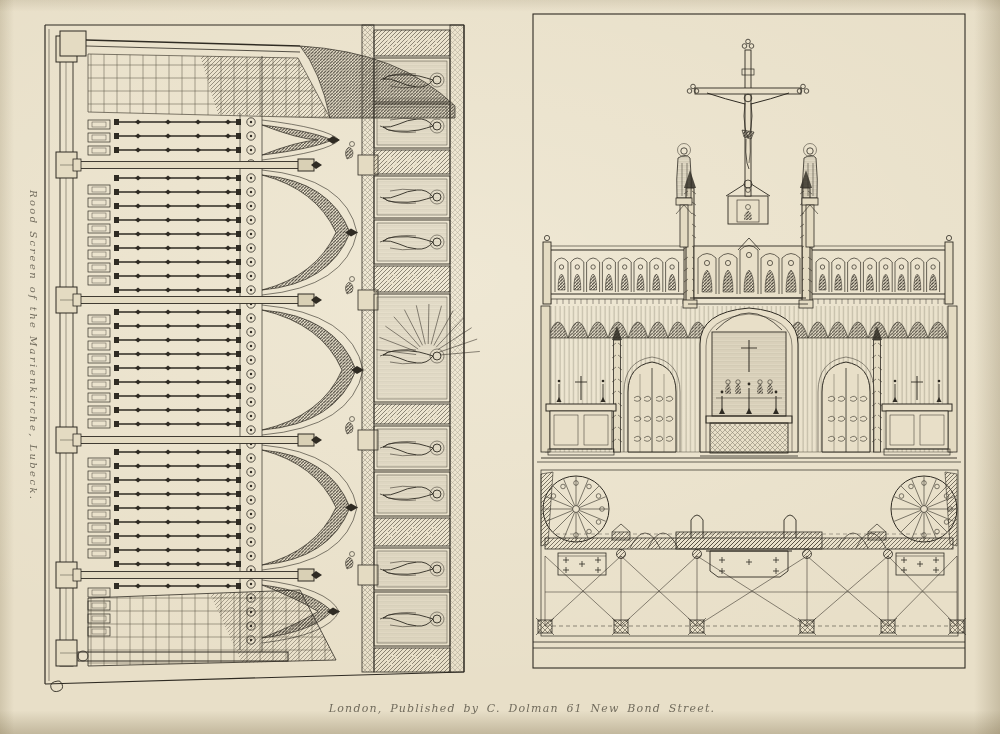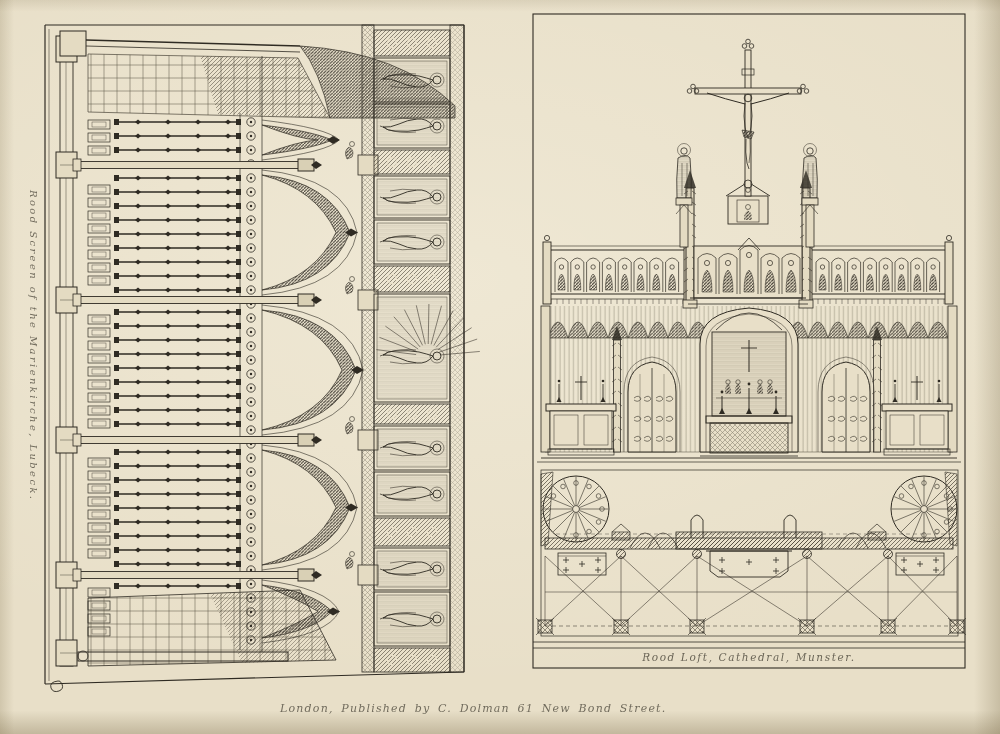--- a/index.html
+++ b/index.html
@@ -18,21 +18,21 @@
   .caption{position:absolute;font-style:italic;color:#5c574a;user-select:none;}
   .caption-left{
     left:39px;top:190px;transform:rotate(90deg);transform-origin:0 0;
     font-size:10px;letter-spacing:2.4px;white-space:nowrap;opacity:.85;
   }
   .caption-right{
     left:533px;top:651px;width:432px;text-align:center;
     font-size:10.5px;letter-spacing:1.6px;opacity:.9;
   }
   .imprint{
-    left:280px;top:702px;width:460px;text-align:left;
+    left:292px;top:702px;width:460px;text-align:center;
     font-size:11px;letter-spacing:1.2px;word-spacing:3px;opacity:.85;
   }
 </style>
 </head>
 <body>
 
 <div class="page">
 
   <svg id="plate-svg" width="1000" height="734" viewBox="0 0 1000 734">
     <defs>
@@ -1171,15 +1171,14 @@
           <rect x="950" y="620" width="14" height="13" fill="url(#pCross)" stroke="#2f2b23" stroke-width="0.8"></rect>
           <line x1="948" y1="618" x2="952" y2="622" stroke="#2f2b23" stroke-width="0.6"></line>
           <line x1="966" y1="618" x2="962" y2="622" stroke="#2f2b23" stroke-width="0.6"></line>
           <line x1="948" y1="635" x2="952" y2="631" stroke="#2f2b23" stroke-width="0.6"></line>
           <line x1="966" y1="635" x2="962" y2="631" stroke="#2f2b23" stroke-width="0.6"></line>
         </g>
       </g>
     </svg>
 
   <div class="caption caption-left">Rood Screen of the Marienkirche, Lubeck.</div>
-  <div class="caption caption-right">Rood Loft, Cathedral, Munster.</div>
   <div class="caption imprint">London, Published by C. Dolman 61 New Bond Street.</div>
 </div>
 
 </body></html>

